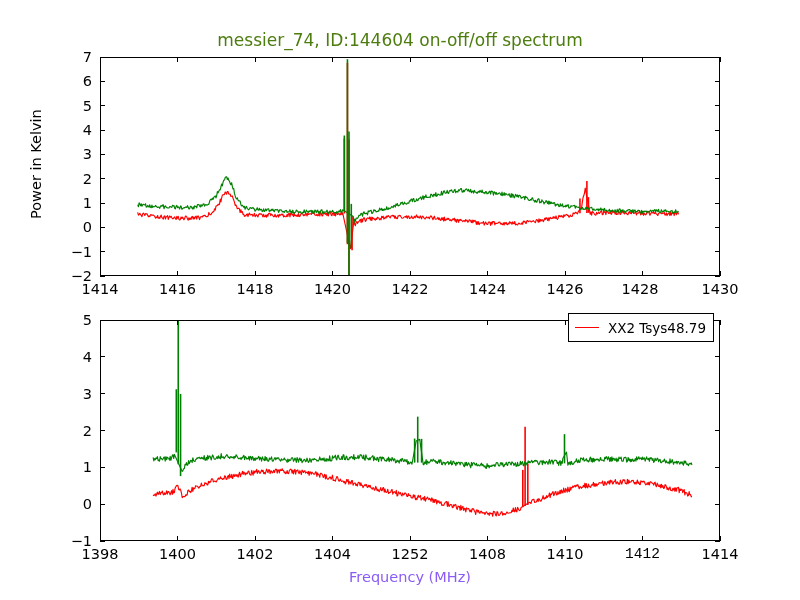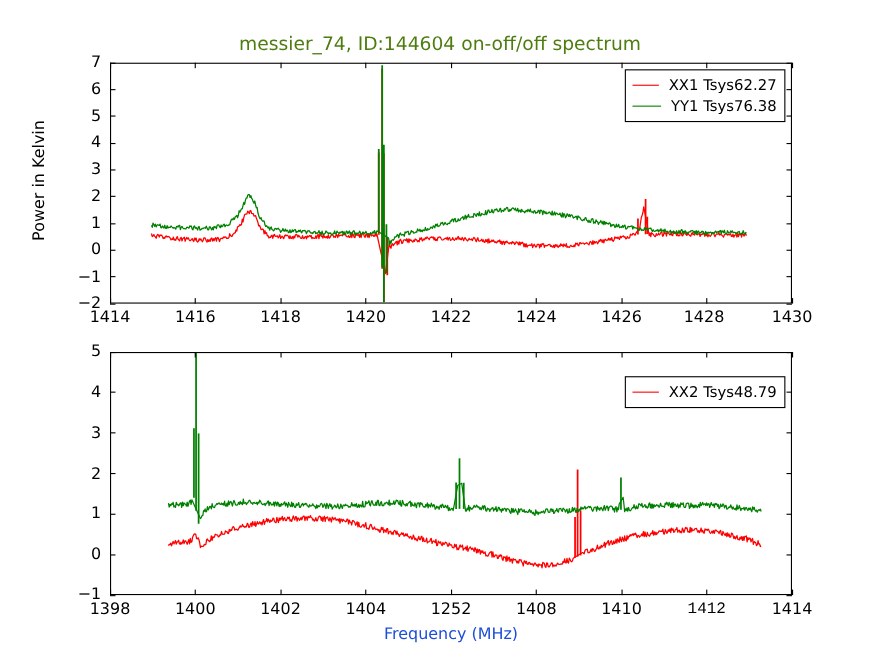--- a/index.html
+++ b/index.html
@@ -22,21 +22,21 @@
 
   .ytick,.xtick{position:absolute;font-size:14.5px;color:#000;white-space:nowrap;}
   .ytick{text-align:right;transform:translateY(-50%);}
   .xtick{text-align:center;transform:translateX(-50%);}
 
   .ylabel{
     position:absolute;font-size:14.5px;color:#000;
     transform-origin:0 0;transform:rotate(-90deg);white-space:nowrap;
   }
   .xlabel{
-    position:absolute;font-size:14.5px;color:#1d4ed8;text-align:center;white-space:nowrap;
+    position:absolute;font-size:14.5px;color:#8b5cf6;text-align:center;white-space:nowrap;
   }
 
   .legend{
     position:absolute;border:1.1px solid #000;background:#fff;
     padding:4px 7px 4px 6px;box-sizing:border-box;
   }
   .legend-row{display:flex;align-items:center;height:19px;}
   .legend-line{display:inline-block;width:28px;height:0;border-top:1.6px solid #000;margin-right:9px;}
   .legend-text{font-size:13.5px;color:#000;white-space:nowrap;}
 
@@ -120,30 +120,20 @@
       <div class="tickmark" style="left: 564.5px; top: 57px; width: 1px; height: 5px;"></div>
       <div class="xtick" style="left: 640px; top: 281px; text-align: right;">1428</div>
       <div class="tickmark" style="left: 642px; top: 271px; width: 1px; height: 5px;"></div>
       <div class="tickmark" style="left: 642px; top: 57px; width: 1px; height: 5px;"></div>
       <div class="xtick" style="left: 720px; top: 281px;">1430</div>
       <div class="tickmark" style="left: 719.5px; top: 271px; width: 1px; height: 5px;"></div>
       <div class="tickmark" style="left: 719.5px; top: 57px; width: 1px; height: 5px;"></div>
     </div>
   <div class="ylabel" id="ylabel-top" style="left: 28px; top: 218.5px;">Power in Kelvin</div>
 
-  <div class="legend" id="legend-top" style="left: 568px; top: 63px; width: 146px;">
-      <div class="legend-row">
-        <span class="legend-line" style="border-top-color: rgb(255, 0, 0);"></span>
-        <span class="legend-text">XX1 Tsys62.27</span>
-      </div>
-      <div class="legend-row">
-        <span class="legend-line" style="border-top-color: rgb(0, 128, 0);"></span>
-        <span class="legend-text">YY1 Tsys76.38</span>
-      </div>
-    </div>
 
   <div class="axes" id="axes-bottom">
     <svg class="plotsvg" id="svg-bottom" viewBox="0 0 620 221" preserveAspectRatio="none">
         <path d="M52.31,176.66 L53.02,175.54 L53.74,175.78 L54.45,174.31 L55.16,176.76 L55.87,174.58 L56.58,172.73 L57.29,175.04 L58.00,173.69 L58.71,171.98 L59.43,175.23 L60.14,173.13 L60.85,173.15 L61.56,171.67 L62.27,174.68 L62.98,175.40 L63.69,173.41 L64.40,175.11 L65.12,173.93 L65.83,171.35 L66.54,174.75 L67.25,172.24 L67.96,172.24 L68.67,173.59 L69.38,175.38 L70.09,173.18 L70.81,171.21 L71.52,174.93 L72.23,169.93 L72.94,173.63 L73.65,173.09 L74.36,168.66 L75.07,167.27 L75.78,166.11 L76.50,165.87 L77.21,166.19 L77.92,170.04 L78.63,170.43 L79.34,169.41 L80.05,171.01 L80.76,173.84 L81.47,178.40 L82.19,177.06 L82.90,177.24 L83.61,177.26 L84.32,177.10 L85.03,175.39 L85.74,175.91 L86.45,175.41 L87.16,170.95 L87.88,170.54 L88.59,172.21 L89.30,171.88 L90.01,173.11 L90.72,171.62 L91.43,167.73 L92.14,171.91 L92.85,168.29 L93.57,169.31 L94.28,168.61 L94.99,166.18 L95.70,166.51 L96.41,166.72 L97.12,166.92 L97.83,168.61 L98.54,168.29 L99.26,166.77 L99.97,166.88 L100.68,163.63 L101.39,165.94 L102.10,166.24 L102.81,166.16 L103.52,166.14 L104.23,163.18 L104.95,163.97 L105.66,163.71 L106.37,165.32 L107.08,165.54 L107.79,161.75 L108.50,163.46 L109.21,161.97 L109.93,162.54 L110.64,160.10 L111.35,159.11 L112.06,159.67 L112.77,162.45 L113.48,161.70 L114.19,161.59 L114.90,161.95 L115.62,162.43 L116.33,160.92 L117.04,159.94 L117.75,158.41 L118.46,159.68 L119.17,158.93 L119.88,157.18 L120.59,159.15 L121.31,159.03 L122.02,159.97 L122.73,158.89 L123.44,159.38 L124.15,156.16 L124.86,156.85 L125.57,159.80 L126.28,159.73 L127.00,157.05 L127.71,155.83 L128.42,159.10 L129.13,154.51 L129.84,157.32 L130.55,158.02 L131.26,154.63 L131.97,158.98 L132.69,156.70 L133.40,154.67 L134.11,156.95 L134.82,155.92 L135.53,154.79 L136.24,156.73 L136.95,155.34 L137.66,157.67 L138.38,154.39 L139.09,152.73 L139.80,157.19 L140.51,154.51 L141.22,154.27 L141.93,151.73 L142.64,154.78 L143.35,152.31 L144.07,153.69 L144.78,155.34 L145.49,153.14 L146.20,154.31 L146.91,153.85 L147.62,151.42 L148.33,151.62 L149.04,154.59 L149.76,155.25 L150.47,155.60 L151.18,150.65 L151.89,153.36 L152.60,155.52 L153.31,151.25 L154.02,153.48 L154.73,151.34 L155.45,152.29 L156.16,149.69 L156.87,153.74 L157.58,151.59 L158.29,150.94 L159.00,153.40 L159.71,153.75 L160.42,152.09 L161.14,150.46 L161.85,151.91 L162.56,150.52 L163.27,154.07 L163.98,152.92 L164.69,154.37 L165.40,152.05 L166.12,149.41 L166.83,151.43 L167.54,153.15 L168.25,150.07 L168.96,150.28 L169.67,154.07 L170.38,151.29 L171.09,151.45 L171.81,153.38 L172.52,152.59 L173.23,150.70 L173.94,152.96 L174.65,150.61 L175.36,149.52 L176.07,149.58 L176.78,153.57 L177.50,150.21 L178.21,150.53 L178.92,153.34 L179.63,149.71 L180.34,150.74 L181.05,150.85 L181.76,149.02 L182.47,150.82 L183.19,151.03 L183.90,153.18 L184.61,152.38 L185.32,154.17 L186.03,153.37 L186.74,150.95 L187.45,153.91 L188.16,153.99 L188.88,151.18 L189.59,150.06 L190.30,149.50 L191.01,150.33 L191.72,153.51 L192.43,150.38 L193.14,154.39 L193.85,150.89 L194.57,149.69 L195.28,154.49 L195.99,150.95 L196.70,151.13 L197.41,150.27 L198.12,152.74 L198.83,154.01 L199.54,151.06 L200.26,152.53 L200.97,154.95 L201.68,150.42 L202.39,151.45 L203.10,152.88 L203.81,151.37 L204.52,151.09 L205.23,153.45 L205.95,152.78 L206.66,152.38 L207.37,154.00 L208.08,151.83 L208.79,155.89 L209.50,152.25 L210.21,152.47 L210.92,154.64 L211.64,152.55 L212.35,153.52 L213.06,153.98 L213.77,154.76 L214.48,154.37 L215.19,152.24 L215.90,152.45 L216.62,156.76 L217.33,153.22 L218.04,155.04 L218.75,155.19 L219.46,157.71 L220.17,153.64 L220.88,153.75 L221.59,154.43 L222.31,155.43 L223.02,157.94 L223.73,156.49 L224.44,154.72 L225.15,159.47 L225.86,155.20 L226.57,158.89 L227.28,159.66 L228.00,159.55 L228.71,158.58 L229.42,157.54 L230.13,157.43 L230.84,159.71 L231.55,158.10 L232.26,155.59 L232.97,160.99 L233.69,160.77 L234.40,160.89 L235.11,161.68 L235.82,159.07 L236.53,157.09 L237.24,157.31 L237.95,159.81 L238.66,161.60 L239.38,161.43 L240.09,159.46 L240.80,161.02 L241.51,161.85 L242.22,161.47 L242.93,161.50 L243.64,163.03 L244.35,161.91 L245.07,164.49 L245.78,163.21 L246.49,159.92 L247.20,161.75 L247.91,160.01 L248.62,164.77 L249.33,162.12 L250.04,162.45 L250.76,164.44 L251.47,161.13 L252.18,161.05 L252.89,165.79 L253.60,164.10 L254.31,163.63 L255.02,163.44 L255.73,166.03 L256.45,164.67 L257.16,166.52 L257.87,163.36 L258.58,162.70 L259.29,163.35 L260.00,166.19 L260.71,163.25 L261.42,166.05 L262.14,165.92 L262.85,168.22 L263.56,166.57 L264.27,166.11 L264.98,164.87 L265.69,166.32 L266.40,165.05 L267.11,167.99 L267.83,167.56 L268.54,165.77 L269.25,167.52 L269.96,165.76 L270.67,168.20 L271.38,168.50 L272.09,169.68 L272.81,168.21 L273.52,168.41 L274.23,170.73 L274.94,170.26 L275.65,166.87 L276.36,168.76 L277.07,171.29 L277.78,169.76 L278.50,171.32 L279.21,172.19 L279.92,170.11 L280.63,168.15 L281.34,171.20 L282.05,171.23 L282.76,168.52 L283.47,168.02 L284.19,172.70 L284.90,169.51 L285.61,172.64 L286.32,172.93 L287.03,172.24 L287.74,169.77 L288.45,174.11 L289.16,173.22 L289.88,173.09 L290.59,172.84 L291.30,170.73 L292.01,170.04 L292.72,174.65 L293.43,172.95 L294.14,172.24 L294.85,172.81 L295.57,173.93 L296.28,170.97 L296.99,176.59 L297.70,176.36 L298.41,172.42 L299.12,173.35 L299.83,174.38 L300.54,173.18 L301.26,175.72 L301.97,176.58 L302.68,173.75 L303.39,175.44 L304.10,175.18 L304.81,173.45 L305.52,173.76 L306.23,174.58 L306.95,177.00 L307.66,177.11 L308.37,174.23 L309.08,176.12 L309.79,175.99 L310.50,175.93 L311.21,178.28 L311.92,178.50 L312.64,178.67 L313.35,175.35 L314.06,177.58 L314.77,175.72 L315.48,180.31 L316.19,178.93 L316.90,180.33 L317.61,177.89 L318.33,175.91 L319.04,177.99 L319.75,177.46 L320.46,176.10 L321.17,180.73 L321.88,179.46 L322.59,179.27 L323.31,178.00 L324.02,180.81 L324.73,176.88 L325.44,181.79 L326.15,179.72 L326.86,178.68 L327.57,177.79 L328.28,179.20 L329.00,180.27 L329.71,178.89 L330.42,180.21 L331.13,181.99 L331.84,178.45 L332.55,179.84 L333.26,183.20 L333.97,179.82 L334.69,183.02 L335.40,180.27 L336.11,180.30 L336.82,184.51 L337.53,181.33 L338.24,182.85 L338.95,181.40 L339.66,183.77 L340.38,183.52 L341.09,182.37 L341.80,185.98 L342.51,185.61 L343.22,186.21 L343.93,185.97 L344.64,184.17 L345.35,183.11 L346.07,182.45 L346.78,182.13 L347.49,187.12 L348.20,182.44 L348.91,186.88 L349.62,186.85 L350.33,185.18 L351.04,185.24 L351.76,185.39 L352.47,188.44 L353.18,188.21 L353.89,185.41 L354.60,186.54 L355.31,185.09 L356.02,185.44 L356.73,189.11 L357.45,190.13 L358.16,186.70 L358.87,187.45 L359.58,187.14 L360.29,191.13 L361.00,186.03 L361.71,190.48 L362.42,187.82 L363.14,187.17 L363.85,191.20 L364.56,189.07 L365.27,189.29 L365.98,192.68 L366.69,188.58 L367.40,189.71 L368.11,189.56 L368.83,189.25 L369.54,190.92 L370.25,192.59 L370.96,190.76 L371.67,192.68 L372.38,189.39 L373.09,189.96 L373.80,189.53 L374.52,191.63 L375.23,192.65 L375.94,195.30 L376.65,190.76 L377.36,190.65 L378.07,192.86 L378.78,191.08 L379.50,193.72 L380.21,193.95 L380.92,192.12 L381.63,191.94 L382.34,193.89 L383.05,193.13 L383.76,193.90 L384.47,193.32 L385.19,195.34 L385.90,193.52 L386.61,192.48 L387.32,193.55 L388.03,194.95 L388.74,194.15 L389.45,196.18 L390.16,193.36 L390.88,194.51 L391.59,194.39 L392.30,194.05 L393.01,197.05 L393.72,192.08 L394.43,192.36 L395.14,193.02 L395.85,195.77 L396.57,196.56 L397.28,192.36 L397.99,192.79 L398.70,195.96 L399.41,196.22 L400.12,195.32 L400.83,194.12 L401.54,192.51 L402.26,192.45 L402.97,196.01 L403.68,194.27 L404.39,195.31 L405.10,194.47 L405.81,195.33 L406.52,193.94 L407.23,192.67 L407.95,193.66 L408.66,193.96 L409.37,193.74 L410.08,193.54 L410.79,193.45 L411.50,193.54 L412.21,191.10 L412.92,192.27 L413.64,188.69 L414.35,192.21 L415.06,192.54 L415.77,188.23 L416.48,191.96 L417.19,192.56 L417.90,188.09 L418.61,189.35 L419.33,190.87 L420.04,191.40 L420.75,190.64 L421.46,188.24 L429.99,182.96 L430.71,183.42 L431.42,184.18 L432.13,181.27 L432.84,180.29 L433.55,180.25 L434.26,179.84 L434.97,183.09 L435.69,182.93 L436.40,182.96 L437.11,181.64 L437.82,179.75 L438.53,182.22 L439.24,179.27 L439.95,180.04 L440.66,181.61 L441.38,181.87 L442.09,180.30 L442.80,179.28 L443.51,176.16 L444.22,179.38 L444.93,179.73 L445.64,177.82 L446.35,178.97 L447.07,176.27 L447.78,178.04 L448.49,176.76 L449.20,176.54 L449.91,173.55 L450.62,178.25 L451.33,174.41 L452.04,174.96 L452.76,173.15 L453.47,172.05 L454.18,176.19 L454.89,175.06 L455.60,172.56 L456.31,172.14 L457.02,175.46 L457.73,175.27 L458.45,172.18 L459.16,174.70 L459.87,173.89 L460.58,170.78 L461.29,174.34 L462.00,170.36 L462.71,172.42 L463.42,173.58 L464.14,168.49 L464.85,171.68 L465.56,172.97 L466.27,168.89 L466.98,170.69 L467.69,172.70 L468.40,167.59 L469.11,171.48 L469.83,172.31 L470.54,167.49 L471.25,170.76 L471.96,168.07 L472.67,168.27 L473.38,166.52 L474.09,167.79 L474.80,166.68 L475.52,165.83 L476.23,167.39 L476.94,165.59 L477.65,166.44 L478.36,165.12 L479.07,167.12 L479.78,169.29 L480.49,167.22 L481.21,167.35 L481.92,168.87 L482.63,167.99 L483.34,167.45 L484.05,165.85 L484.76,167.62 L485.47,163.67 L486.19,168.47 L486.90,164.03 L487.61,167.75 L488.32,168.34 L489.03,164.56 L489.74,166.79 L490.45,167.33 L491.16,167.95 L491.88,165.97 L492.59,165.09 L493.30,165.69 L494.01,162.87 L494.72,166.97 L495.43,164.02 L496.14,166.71 L496.85,164.26 L497.57,166.48 L498.28,164.86 L498.99,164.82 L499.70,163.12 L500.41,163.28 L501.12,163.54 L501.83,163.24 L502.54,163.50 L503.26,161.51 L503.97,165.75 L504.68,165.95 L505.39,161.97 L506.10,163.16 L506.81,165.39 L507.52,164.18 L508.23,162.13 L508.95,163.56 L509.66,161.34 L510.37,164.74 L511.08,160.61 L511.79,162.48 L512.50,161.17 L513.21,164.44 L513.92,163.93 L514.64,161.93 L515.35,161.81 L516.06,160.00 L516.77,164.29 L517.48,162.92 L518.19,162.34 L518.90,164.70 L519.61,163.63 L520.33,164.78 L521.04,160.55 L521.75,162.33 L522.46,164.55 L523.17,162.25 L523.88,159.94 L524.59,160.83 L525.30,160.32 L526.02,163.91 L526.73,163.87 L527.44,164.43 L528.15,159.83 L528.86,164.21 L529.57,160.50 L530.28,163.09 L530.99,162.49 L531.71,162.43 L532.42,161.09 L533.13,161.07 L533.84,160.74 L534.55,162.79 L535.26,164.35 L535.97,162.79 L536.68,164.64 L537.40,163.09 L538.11,160.46 L538.82,163.97 L539.53,162.53 L540.24,164.94 L540.95,165.08 L541.66,161.18 L542.38,162.18 L543.09,161.76 L543.80,162.62 L544.51,161.49 L545.22,162.43 L545.93,164.35 L546.64,165.34 L547.35,164.66 L548.07,163.20 L548.78,165.21 L549.49,162.80 L550.20,165.46 L550.91,162.36 L551.62,162.29 L552.33,163.17 L553.04,163.55 L553.76,164.05 L554.47,165.56 L555.18,163.31 L555.89,162.61 L556.60,166.44 L557.31,167.22 L558.02,163.62 L558.73,165.10 L559.45,166.74 L560.16,167.18 L560.87,165.09 L561.58,168.40 L562.29,164.92 L563.00,167.81 L563.71,166.04 L564.42,169.00 L565.14,168.61 L565.85,165.16 L566.56,165.55 L567.27,167.39 L567.98,170.09 L568.69,168.19 L569.40,170.43 L570.11,168.91 L570.83,167.46 L571.54,170.87 L572.25,170.88 L572.96,171.44 L573.67,168.91 L574.38,170.47 L575.09,168.43 L575.80,171.86 L576.52,168.40 L577.23,171.79 L577.94,168.23 L578.65,168.30 L579.36,167.77 L580.07,173.20 L580.78,169.31 L581.49,171.08 L582.21,169.74 L582.92,170.02 L583.63,173.19 L584.34,171.25 L585.05,170.07 L585.76,175.45 L586.47,172.92 L587.18,173.41 L587.90,173.91 L588.61,176.66 L589.32,175.97 L590.03,172.14 L590.74,175.16 L591.45,175.09 L592.16,177.43 L592.87,177.05" fill="none" stroke="#ff0000" stroke-width="1.15" stroke-linejoin="round"></path>
         <path d="M423.15,150.28 L423.15,187.85" fill="none" stroke="#ff0000" stroke-width="1.6"></path>
         <path d="M425.48,186.75 L425.48,106.82" fill="none" stroke="#ff0000" stroke-width="1.6"></path>
         <path d="M428.19,144.39 L428.19,185.64" fill="none" stroke="#ff0000" stroke-width="1.6"></path>
         <path d="M52.31,137.73 L53.02,141.19 L53.74,138.81 L54.45,140.03 L55.16,138.18 L55.87,138.78 L56.58,136.89 L57.29,141.03 L58.00,140.30 L58.71,141.50 L59.43,136.86 L60.14,138.97 L60.85,138.72 L61.56,140.12 L62.27,139.26 L62.98,137.57 L63.69,137.33 L64.40,141.54 L65.12,136.77 L65.83,140.01 L66.54,137.52 L67.25,138.11 L67.96,138.64 L68.67,140.37 L69.38,136.63 L70.09,140.61 L70.81,137.95 L71.52,135.86 L72.23,134.86 L72.94,138.79 L73.65,134.61 L81.47,151.79 L82.19,150.91 L82.90,149.11 L83.61,149.05 L84.32,144.62 L85.03,145.25 L85.74,142.85 L86.45,145.70 L87.16,145.04 L87.88,140.93 L88.59,143.88 L89.30,142.24 L90.01,140.56 L90.72,140.89 L91.43,142.87 L92.14,138.00 L92.85,141.00 L93.57,141.49 L94.28,141.84 L94.99,139.69 L95.70,139.37 L96.41,138.02 L97.12,138.68 L97.83,137.87 L98.54,137.45 L99.26,138.63 L99.97,138.85 L100.68,137.59 L101.39,139.02 L102.10,137.96 L102.81,139.49 L103.52,135.90 L104.23,140.20 L104.95,140.53 L105.66,137.60 L106.37,140.35 L107.08,135.63 L107.79,139.03 L108.50,136.84 L109.21,136.10 L109.93,137.83 L110.64,140.26 L111.35,137.05 L112.06,135.17 L112.77,136.92 L113.48,139.15 L114.19,139.55 L114.90,139.44 L115.62,138.46 L116.33,136.92 L117.04,138.84 L117.75,136.02 L118.46,138.35 L119.17,137.25 L119.88,139.10 L120.59,133.85 L121.31,137.93 L122.02,137.54 L122.73,137.01 L123.44,138.93 L124.15,137.68 L124.86,137.01 L125.57,135.62 L126.28,134.89 L127.00,136.00 L127.71,137.70 L128.42,137.36 L129.13,138.74 L129.84,137.13 L130.55,136.89 L131.26,137.83 L131.97,137.97 L132.69,136.87 L133.40,139.04 L134.11,136.67 L134.82,137.59 L135.53,134.94 L136.24,135.92 L136.95,137.56 L137.66,138.51 L138.38,139.06 L139.09,138.65 L139.80,138.04 L140.51,139.85 L141.22,137.90 L141.93,138.19 L142.64,136.41 L143.35,135.65 L144.07,140.00 L144.78,136.83 L145.49,137.40 L146.20,139.34 L146.91,138.79 L147.62,139.21 L148.33,136.67 L149.04,140.46 L149.76,136.52 L150.47,137.24 L151.18,140.09 L151.89,136.79 L152.60,137.92 L153.31,140.82 L154.02,138.63 L154.73,140.58 L155.45,137.97 L156.16,139.30 L156.87,138.94 L157.58,137.67 L158.29,136.47 L159.00,140.24 L159.71,137.67 L160.42,138.67 L161.14,141.41 L161.85,136.98 L162.56,138.66 L163.27,139.96 L163.98,140.92 L164.69,136.68 L165.40,140.80 L166.12,137.75 L166.83,139.79 L167.54,141.53 L168.25,141.48 L168.96,138.20 L169.67,139.72 L170.38,138.92 L171.09,137.09 L171.81,141.25 L172.52,141.59 L173.23,140.18 L173.94,138.71 L174.65,137.92 L175.36,140.14 L176.07,138.32 L176.78,138.91 L177.50,137.90 L178.21,138.23 L178.92,140.08 L179.63,140.39 L180.34,141.43 L181.05,139.12 L181.76,140.29 L182.47,140.26 L183.19,139.76 L183.90,138.30 L184.61,139.99 L185.32,140.06 L186.03,140.96 L186.74,142.67 L187.45,139.25 L188.16,141.93 L188.88,139.86 L189.59,140.89 L190.30,140.40 L191.01,138.53 L191.72,137.82 L192.43,138.59 L193.14,141.58 L193.85,140.25 L194.57,138.26 L195.28,139.82 L195.99,142.62 L196.70,137.80 L197.41,139.33 L198.12,142.36 L198.83,139.64 L199.54,138.22 L200.26,140.87 L200.97,139.17 L201.68,143.04 L202.39,141.39 L203.10,141.16 L203.81,139.50 L204.52,140.08 L205.23,141.99 L205.95,141.33 L206.66,138.32 L207.37,140.75 L208.08,142.77 L208.79,141.95 L209.50,138.61 L210.21,140.72 L210.92,142.51 L211.64,139.51 L212.35,139.45 L213.06,140.21 L213.77,138.68 L214.48,139.70 L215.19,139.62 L215.90,139.95 L216.62,141.34 L217.33,140.84 L218.04,141.32 L218.75,140.05 L219.46,137.19 L220.17,140.23 L220.88,139.07 L221.59,140.46 L222.31,138.66 L223.02,140.41 L223.73,138.16 L224.44,141.53 L225.15,141.20 L225.86,138.72 L226.57,141.52 L227.28,139.27 L228.00,139.95 L228.71,141.16 L229.42,136.00 L230.13,141.09 L230.84,141.13 L231.55,140.87 L232.26,135.95 L232.97,138.24 L233.69,137.75 L234.40,136.97 L235.11,135.42 L235.82,139.03 L236.53,140.19 L237.24,136.53 L237.95,135.39 L238.66,138.04 L239.38,139.50 L240.09,139.46 L240.80,139.64 L241.51,136.81 L242.22,139.66 L242.93,135.08 L243.64,135.03 L244.35,139.81 L245.07,140.02 L245.78,137.21 L246.49,136.34 L247.20,139.90 L247.91,139.65 L248.62,139.98 L249.33,137.66 L250.04,138.29 L250.76,137.10 L251.47,136.81 L252.18,137.89 L252.89,139.17 L253.60,134.79 L254.31,139.98 L255.02,137.65 L255.73,138.45 L256.45,138.33 L257.16,138.45 L257.87,135.54 L258.58,138.85 L259.29,137.55 L260.00,134.82 L260.71,135.51 L261.42,135.25 L262.14,138.14 L262.85,138.91 L263.56,135.30 L264.27,139.98 L264.98,140.39 L265.69,135.02 L266.40,137.09 L267.11,139.00 L267.83,138.90 L268.54,140.09 L269.25,138.15 L269.96,140.08 L270.67,137.92 L271.38,137.36 L272.09,136.62 L272.81,135.92 L273.52,140.86 L274.23,137.10 L274.94,139.74 L275.65,139.39 L276.36,140.41 L277.07,137.45 L277.78,139.35 L278.50,141.86 L279.21,137.68 L279.92,137.62 L280.63,137.34 L281.34,141.13 L282.05,137.17 L282.76,138.61 L283.47,137.77 L284.19,139.84 L284.90,141.02 L285.61,140.80 L286.32,141.55 L287.03,138.92 L287.74,140.44 L288.45,137.44 L289.16,142.03 L289.88,138.90 L290.59,139.96 L291.30,141.19 L292.01,137.71 L292.72,139.35 L293.43,141.07 L294.14,139.00 L294.85,139.51 L295.57,143.19 L296.28,142.66 L296.99,140.36 L297.70,141.88 L298.41,141.07 L299.12,143.39 L299.83,140.53 L300.54,139.58 L301.26,141.68 L301.97,138.64 L302.68,139.29 L303.39,141.61 L304.10,141.64 L304.81,139.64 L305.52,140.85 L306.23,141.98 L306.95,139.74 L307.66,144.56 L308.37,141.74 L309.08,144.16 L309.79,143.70 L310.50,142.47 L311.21,142.61 L311.92,144.53 L312.64,140.77 L316.19,121.21 L319.75,119.41 L323.31,144.89 L324.02,145.03 L324.73,142.26 L325.44,143.78 L326.15,139.75 L326.86,144.86 L327.57,141.41 L328.28,142.44 L329.00,143.42 L329.71,142.25 L330.42,141.63 L331.13,139.68 L331.84,141.17 L332.55,141.36 L333.26,139.46 L333.97,140.39 L334.69,141.53 L335.40,140.98 L336.11,143.17 L336.82,141.83 L337.53,143.81 L338.24,141.96 L338.95,140.13 L339.66,143.17 L340.38,139.98 L341.09,140.57 L341.80,144.65 L342.51,144.90 L343.22,142.30 L343.93,143.14 L344.64,142.84 L345.35,145.26 L346.07,143.09 L346.78,143.17 L347.49,142.07 L348.20,141.84 L348.91,144.88 L349.62,142.97 L350.33,143.62 L351.04,140.79 L351.76,145.13 L352.47,144.76 L353.18,141.50 L353.89,141.63 L354.60,144.01 L355.31,143.45 L356.02,145.88 L356.73,142.58 L357.45,144.30 L358.16,143.07 L358.87,142.37 L359.58,142.99 L360.29,145.22 L361.00,142.71 L361.71,142.93 L362.42,143.10 L363.14,144.05 L363.85,146.21 L364.56,147.10 L365.27,142.55 L365.98,145.82 L366.69,142.58 L367.40,146.06 L368.11,144.62 L368.83,143.04 L369.54,144.81 L370.25,146.10 L370.96,148.07 L371.67,142.73 L372.38,145.91 L373.09,143.52 L373.80,142.97 L374.52,143.22 L375.23,145.24 L375.94,145.35 L376.65,143.61 L377.36,146.17 L378.07,145.53 L378.78,145.15 L379.50,146.11 L380.21,146.21 L380.92,144.66 L381.63,143.49 L382.34,146.10 L383.05,144.56 L383.76,146.13 L384.47,147.30 L385.19,146.01 L385.90,148.28 L386.61,148.84 L387.32,143.84 L388.03,146.92 L388.74,145.64 L389.45,148.21 L390.16,145.89 L390.88,146.76 L391.59,146.76 L392.30,145.43 L393.01,146.29 L393.72,145.56 L394.43,144.88 L395.14,146.88 L395.85,145.48 L396.57,143.05 L397.28,142.82 L397.99,143.19 L398.70,145.78 L399.41,146.25 L400.12,145.99 L400.83,143.10 L401.54,142.97 L402.26,145.29 L402.97,143.24 L403.68,147.05 L404.39,146.60 L405.10,144.62 L405.81,144.73 L406.52,142.62 L407.23,145.10 L407.95,145.80 L408.66,142.62 L409.37,142.78 L410.08,142.47 L410.79,144.44 L411.50,145.16 L412.21,142.18 L412.92,143.03 L413.64,143.55 L414.35,145.83 L415.06,144.39 L415.77,143.16 L416.48,146.73 L417.19,146.60 L417.90,142.72 L418.61,146.16 L419.33,145.86 L420.04,145.39 L420.75,141.54 L421.46,145.00 L422.17,142.81 L422.88,141.94 L423.59,145.70 L424.30,146.20 L425.02,142.21 L425.73,143.93 L426.44,145.42 L427.15,143.10 L427.86,144.21 L428.57,141.19 L429.28,143.18 L429.99,141.82 L430.71,142.84 L431.42,141.76 L432.13,140.57 L432.84,142.98 L433.55,141.91 L434.26,142.12 L434.97,140.93 L435.69,140.67 L436.40,141.78 L437.11,140.75 L437.82,141.78 L438.53,143.88 L439.24,145.06 L439.95,143.77 L440.66,141.43 L441.38,141.36 L442.09,141.25 L442.80,145.06 L443.51,140.70 L444.22,143.11 L444.93,142.11 L445.64,144.10 L446.35,142.12 L447.07,141.54 L447.78,143.16 L448.49,144.63 L449.20,141.86 L449.91,139.84 L450.62,144.15 L451.33,142.31 L452.04,140.37 L452.76,140.64 L453.47,144.57 L454.18,141.57 L454.89,140.89 L455.60,140.32 L456.31,140.48 L457.02,141.03 L457.73,143.74 L458.45,142.43 L459.16,145.77 L459.87,141.81 L460.58,140.96 L461.29,145.73 L462.00,141.91 L462.71,143.61 L463.42,138.42 L466.98,132.32 L467.69,138.45 L468.40,145.48 L469.11,142.90 L469.83,144.47 L470.54,142.03 L471.25,145.07 L471.96,141.65 L472.67,144.01 L473.38,144.82 L474.09,144.00 L474.80,142.92 L475.52,141.85 L476.23,142.02 L476.94,139.06 L477.65,141.86 L478.36,142.90 L479.07,140.21 L479.78,142.61 L480.49,142.49 L481.21,138.41 L481.92,138.36 L482.63,139.21 L483.34,140.10 L484.05,137.93 L484.76,141.37 L485.47,140.87 L486.19,140.17 L486.90,138.98 L487.61,141.45 L488.32,140.53 L489.03,142.25 L489.74,141.44 L490.45,138.29 L491.16,137.38 L491.88,141.90 L492.59,138.58 L493.30,142.50 L494.01,138.65 L494.72,142.03 L495.43,139.24 L496.14,140.64 L496.85,140.04 L497.57,139.05 L498.28,140.12 L498.99,139.59 L499.70,141.56 L500.41,140.27 L501.12,137.76 L501.83,140.26 L502.54,140.60 L503.26,140.33 L503.97,140.70 L504.68,141.55 L505.39,137.61 L506.10,138.93 L506.81,136.84 L507.52,138.16 L508.23,140.10 L508.95,136.98 L509.66,138.59 L510.37,141.64 L511.08,137.73 L511.79,141.75 L512.50,136.95 L513.21,141.06 L513.92,138.50 L514.64,138.48 L515.35,140.55 L516.06,140.50 L516.77,138.35 L517.48,142.03 L518.19,139.27 L518.90,141.31 L519.61,137.32 L520.33,138.73 L521.04,138.74 L521.75,137.33 L522.46,141.17 L523.17,141.54 L523.88,141.48 L524.59,138.01 L525.30,137.94 L526.02,137.44 L526.73,137.89 L527.44,142.42 L528.15,141.54 L528.86,137.69 L529.57,140.74 L530.28,139.18 L530.99,142.02 L531.71,139.53 L532.42,141.80 L533.13,139.37 L533.84,140.24 L534.55,141.80 L535.26,140.68 L535.97,138.88 L536.68,141.45 L537.40,137.03 L538.11,139.94 L538.82,138.70 L539.53,137.00 L540.24,139.23 L540.95,138.57 L541.66,138.18 L542.38,139.91 L543.09,137.34 L543.80,139.75 L544.51,138.22 L545.22,138.18 L545.93,141.43 L546.64,139.33 L547.35,137.07 L548.07,139.21 L548.78,139.94 L549.49,138.51 L550.20,141.60 L550.91,137.80 L551.62,138.80 L552.33,138.07 L553.04,140.57 L553.76,138.86 L554.47,142.69 L555.18,141.78 L555.89,138.47 L556.60,140.64 L557.31,140.67 L558.02,138.29 L558.73,139.18 L559.45,142.07 L560.16,140.11 L560.87,139.70 L561.58,143.03 L562.29,143.00 L563.00,141.87 L563.71,141.14 L564.42,141.66 L565.14,139.31 L565.85,141.08 L566.56,143.14 L567.27,141.13 L567.98,142.78 L568.69,143.26 L569.40,142.35 L570.11,144.09 L570.83,139.19 L571.54,143.21 L572.25,142.37 L572.96,139.81 L573.67,141.99 L574.38,144.55 L575.09,142.38 L575.80,142.66 L576.52,142.94 L577.23,141.52 L577.94,144.14 L578.65,141.93 L579.36,141.75 L580.07,143.35 L580.78,144.42 L581.49,142.25 L582.21,143.46 L582.92,141.96 L583.63,144.18 L584.34,145.55 L585.05,141.15 L585.76,143.24 L586.47,141.38 L587.18,143.92 L587.90,144.99 L588.61,144.17 L589.32,145.96 L590.03,144.30 L590.74,143.61 L591.45,144.22 L592.16,143.22 L592.87,145.35" fill="none" stroke="#008000" stroke-width="1.15" stroke-linejoin="round"></path>
         <path d="M75.56,68.88 L75.56,132.60" fill="none" stroke="#008000" stroke-width="1.6"></path>
         <path d="M77.50,144.57 L77.50,0.00" fill="none" stroke="#008000" stroke-width="1.6"></path>
@@ -199,20 +189,20 @@
       <div class="tickmark" style="left: 564.5px; top: 320px; width: 1px; height: 5px;"></div>
       <div class="xtick" style="left: 642.5px; top: 546px; font-family: Liberation Mono, monospace;">1412</div>
       <div class="tickmark" style="left: 642px; top: 536px; width: 1px; height: 5px;"></div>
       <div class="tickmark" style="left: 642px; top: 320px; width: 1px; height: 5px;"></div>
       <div class="xtick" style="left: 720px; top: 546px;">1414</div>
       <div class="tickmark" style="left: 719.5px; top: 536px; width: 1px; height: 5px;"></div>
       <div class="tickmark" style="left: 719.5px; top: 320px; width: 1px; height: 5px;"></div>
     </div>
   <div class="xlabel" id="xlabel-bottom" style="left: 100px; width: 620px; top: 569px;">Frequency (MHz)</div>
 
-  <div class="legend" id="legend-bottom" style="left: 568px; top: 342px; width: 146px;">
+  <div class="legend" id="legend-bottom" style="left: 568px; top: 313px; width: 146px;">
       <div class="legend-row">
         <span class="legend-line" style="border-top-color: rgb(255, 0, 0);"></span>
         <span class="legend-text">XX2 Tsys48.79</span>
       </div>
     </div>
 
 </div>
 
 </body></html>

